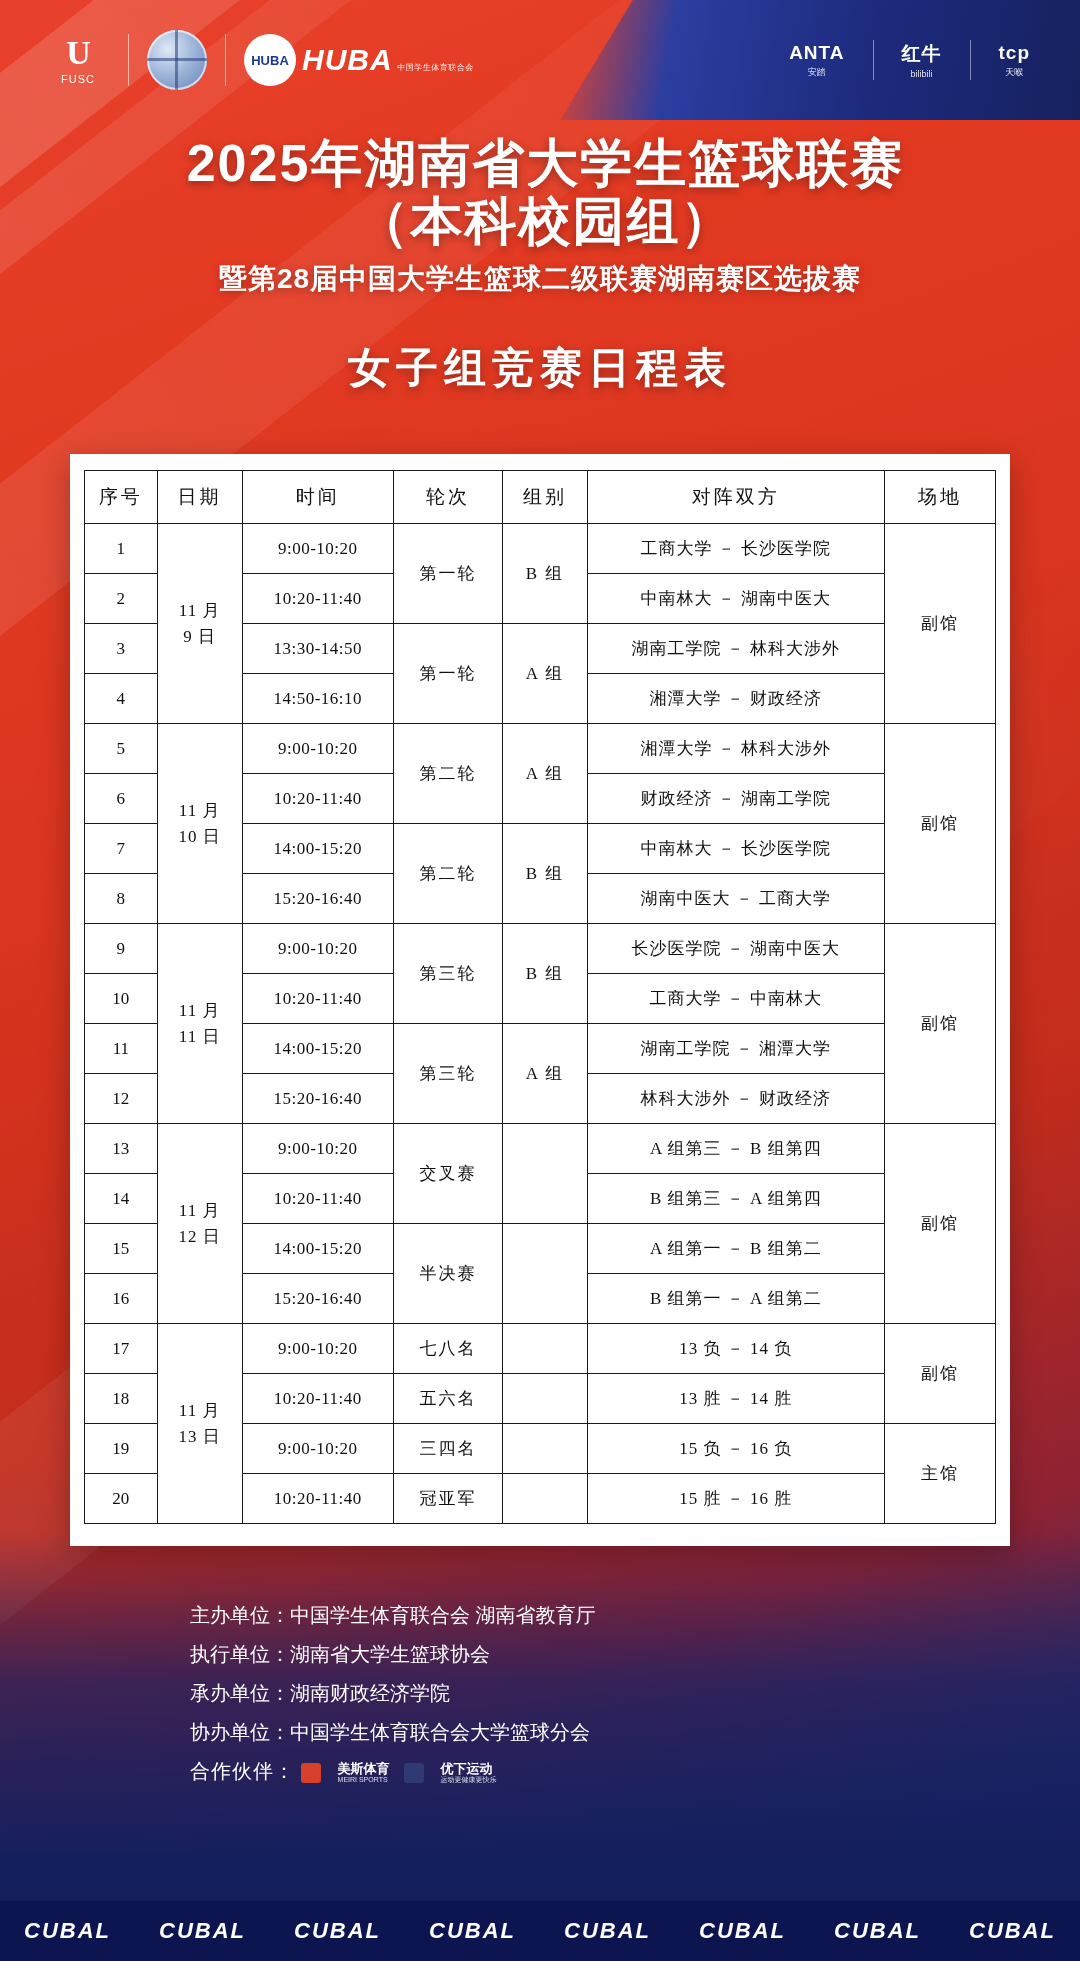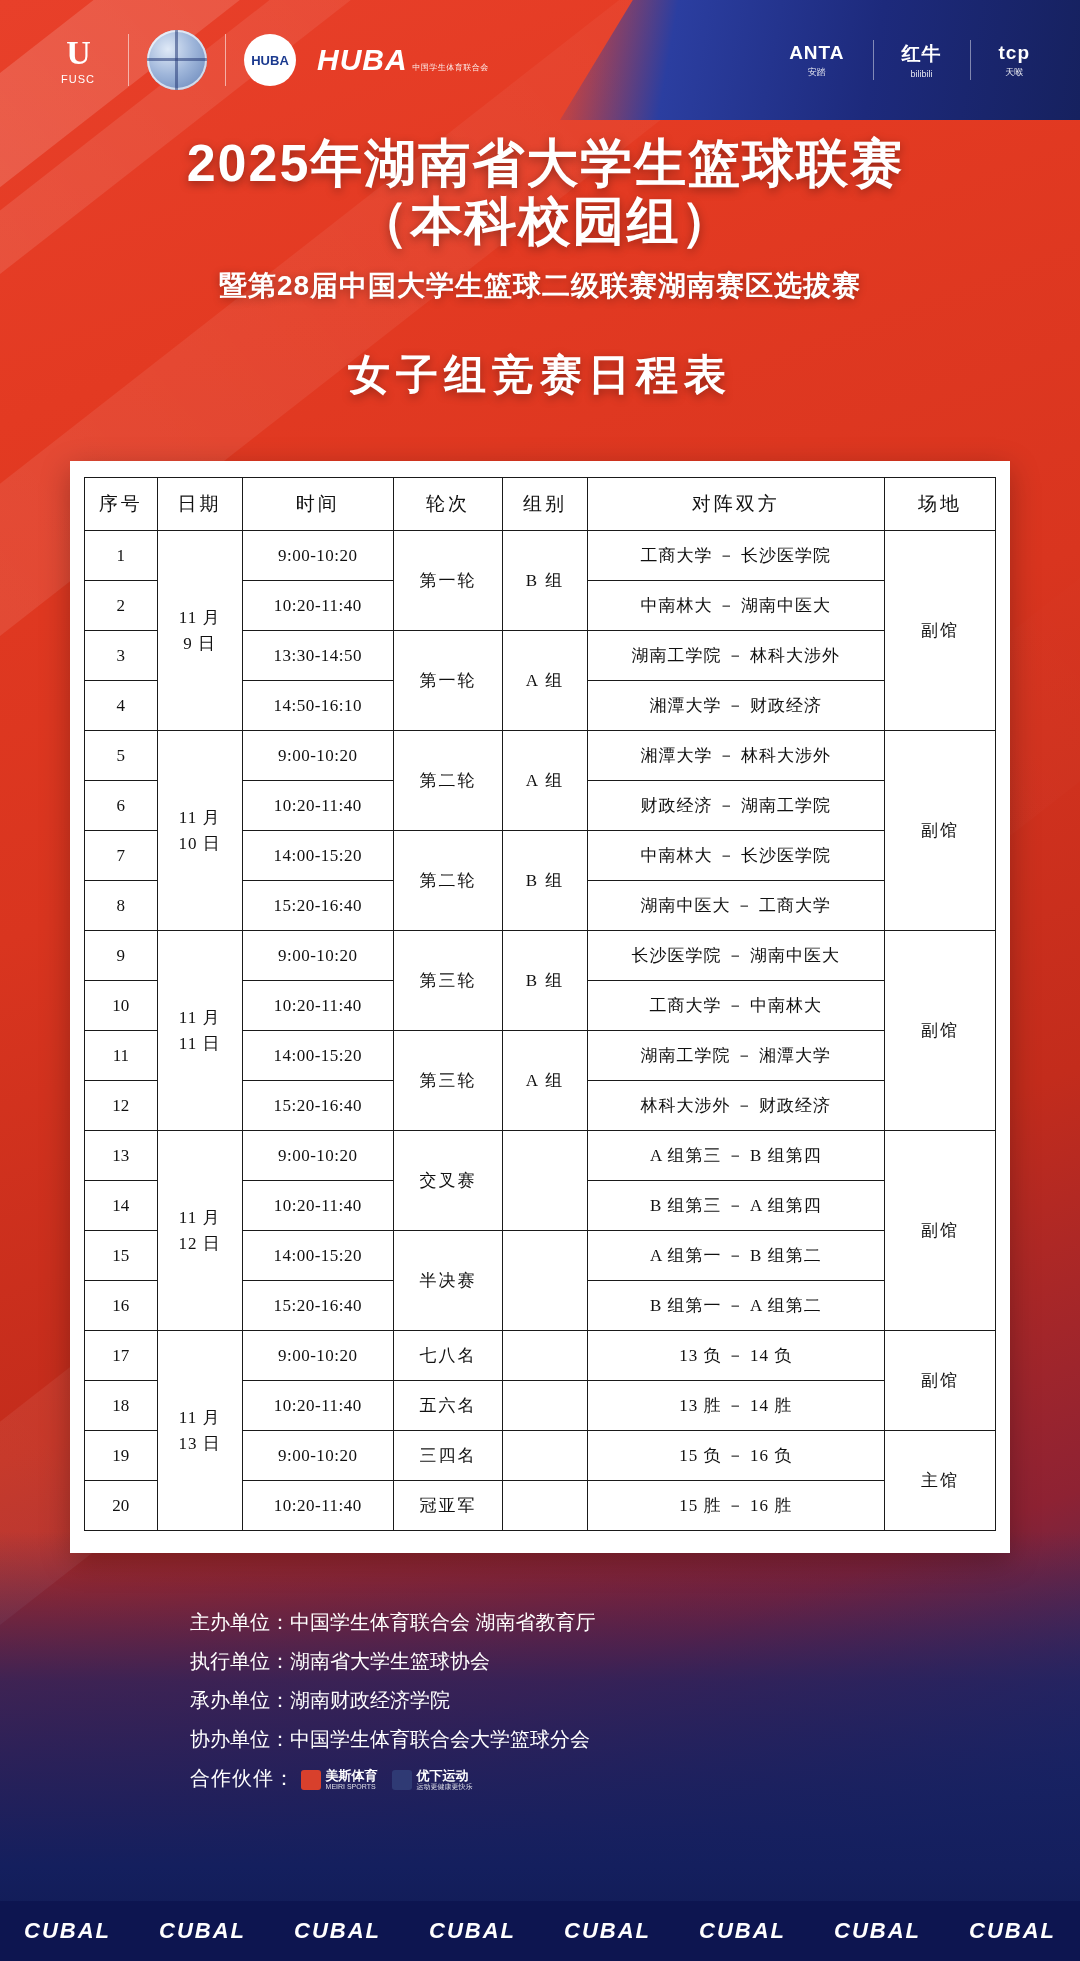--- a/index.html
+++ b/index.html
@@ -62,21 +62,21 @@
     width: 60px; height: 60px; border-radius: 50%;
     background: radial-gradient(circle at 35% 32%, #dfe9f7 0%, #9fb6da 45%, #5f7fb5 100%);
     position: relative; overflow: hidden;
     box-shadow: inset 0 0 0 2px rgba(255,255,255,0.65);
   }
   .cuba-circle:before, .cuba-circle:after {
     content: ""; position: absolute; background: rgba(40,60,120,0.55);
   }
   .cuba-circle:before { left: 0; top: 28px; width: 60px; height: 3px; }
   .cuba-circle:after { left: 28px; top: 0; width: 3px; height: 60px; }
-  .huba-box { display: flex; align-items: center; gap: 21px; }
+  .huba-box { display: flex; align-items: center; gap: 6px; }
   .huba-ball {
     width: 52px; height: 52px; border-radius: 50%;
     background: #fff; color: #1b3a8f; font-size: 13px; font-weight: bold;
     display: flex; align-items: center; justify-content: center;
     font-family: "Liberation Sans", sans-serif;
   }
   .huba-txt { color: #fff; line-height: 1.15; }
   .huba-txt .big { font-size: 30px; font-weight: bold; letter-spacing: 1px; font-style: italic; }
   .huba-txt .small { font-size: 8px; letter-spacing: 0.5px; opacity: .9; }
 
@@ -92,21 +92,21 @@
     font-size: 52px;
     font-weight: bold;
     letter-spacing: 2px;
     line-height: 1.12;
     text-shadow: 0 3px 10px rgba(0,0,0,0.35);
     font-family: "Liberation Sans", sans-serif;
     padding-left: 11px;
   }
   .t-main .l2 { display: block; }
   .t-sub {
-    margin-top: 17px;
+    margin-top: 10px;
     font-size: 28px;
     font-weight: bold;
     letter-spacing: 1px;
     text-shadow: 0 2px 8px rgba(0,0,0,0.3);
   }
   .t-third {
     margin-top: 42px;
     font-size: 42px;
     font-weight: bold;
     letter-spacing: 6px;
@@ -163,21 +163,21 @@
     width: 700px;
     color: #fff;
     font-size: 20px;
     line-height: 1.95;
     font-family: "Liberation Sans", sans-serif;
   }
   .footer .row { white-space: nowrap; }
   .footer .lbl { letter-spacing: 1px; }
   .partners { display: inline-flex; align-items: center; gap: 14px; vertical-align: middle; }
   .pt {
-    display: inline-flex; align-items: center; gap: 5px;
+    display: inline-flex; align-items: center; gap: 17px;
     font-size: 13px; color: #fff;
   }
   .pt .sq {
     width: 20px; height: 20px; border-radius: 3px;
     background: #d8402c; display: inline-block;
   }
   .pt .sq.alt { background: #2f3a74; }
   .pt .nm { line-height: 1.1; }
   .pt .nm .n1 { display: block; font-size: 13px; font-weight: bold; }
   .pt .nm .n2 { display: block; font-size: 7px; opacity: .85; }

